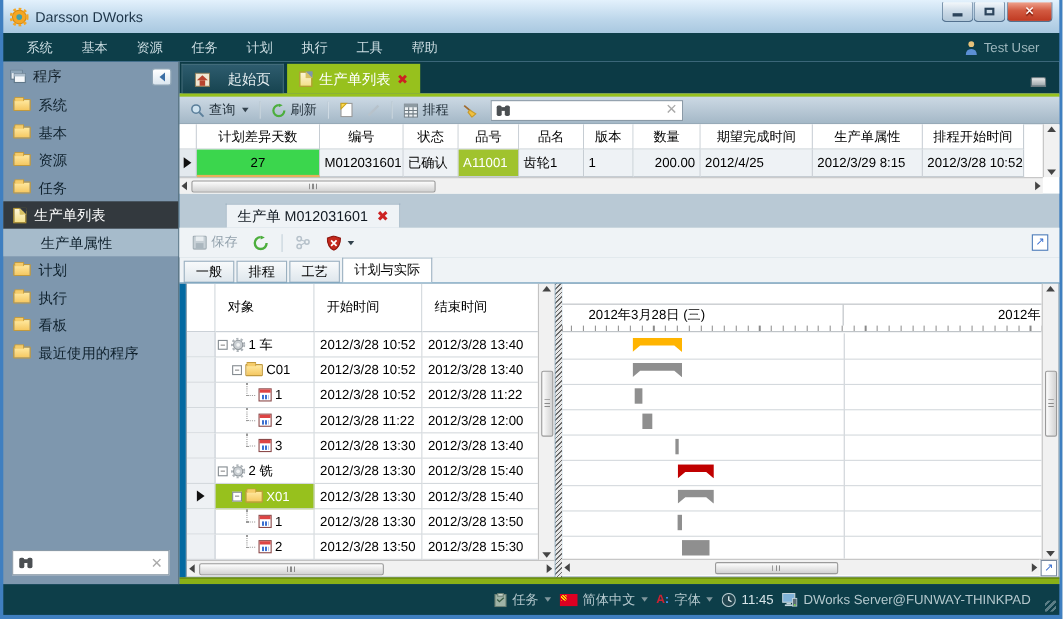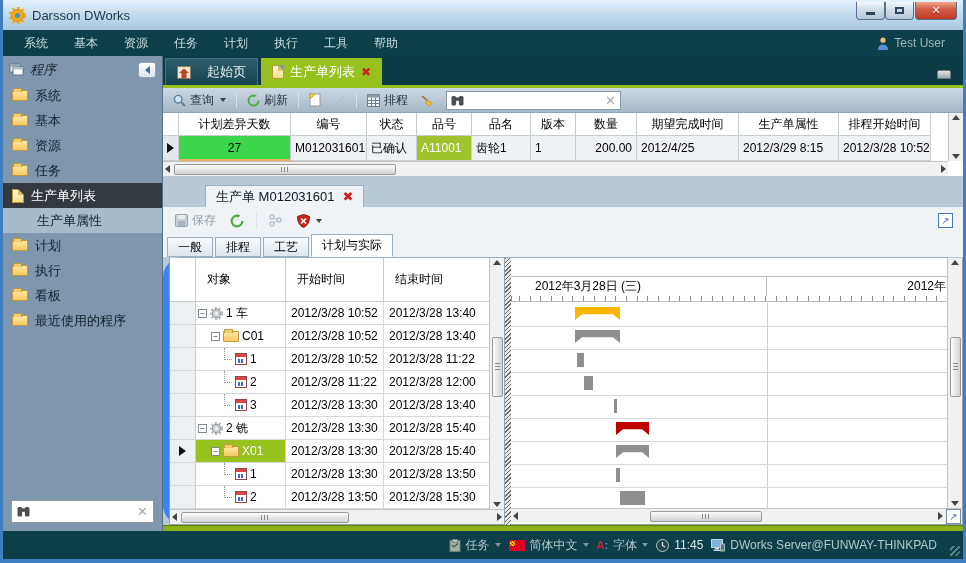--- a/index.html
+++ b/index.html
@@ -14,21 +14,21 @@
   .glyph-min { width:9px; height:3px; background:#2d455c; margin-top:6px; }
   .glyph-max { width:9px; height:7px; border:2px solid #2d455c; }
   .glyph-close { color:#fff; font-size:11px; font-weight:bold; text-shadow:0 1px 1px #7c1d0e; }
   
   .menubar { height:26px; background:#0d3e49; display:flex; align-items:center; color:#ccdde2; font-size:12px; padding:0 8px; }
   .menu-item { padding:0 13px; cursor:pointer; }
   .menu-user { margin-left:auto; display:flex; align-items:center; gap:5px; color:#9db7bd; padding-right:10px; }
   
   .body { flex:1; display:flex; min-height:0; }
   .sidebar { width:160px; background:#7e97ae; border-right:1px solid #55707f; display:flex; flex-direction:column; position:relative; font-size:13px; }
-  .sb-header { height:27px; display:flex; align-items:center; padding:0 6px; color:#16242e;font-style:italic; }
+  .sb-header { height:27px; display:flex; align-items:center; padding:0 6px; color:#16242e; }
   .sb-header .lbl { flex:1; margin-left:6px; }
   .collapse-btn { width:18px; height:16px; background:linear-gradient(#fff,#dbe6ef); border:1px solid #8fa5b5; border-radius:3px; display:flex; align-items:center; justify-content:center; cursor:pointer; }
   .collapse-btn .tri { width:0; height:0; border-top:4px solid transparent; border-bottom:4px solid transparent; border-right:5px solid #3a6ea5; }
   .sb-item { height:25px; display:flex; align-items:center; gap:7px; padding-left:9px; color:#10222e; cursor:pointer; }
   .sb-item.selected { background:#33393e; color:#fff; }
   .sb-item.subitem { background:#a6bbcb; padding-left:34px; }
   .folder-ico { width:16px; height:11px; background:linear-gradient(#ffe9a0,#f5c862); border:1px solid #c29a3e; border-radius:1px; position:relative; flex:none; }
   .folder-ico::before { content:""; position:absolute; top:-3px; left:0; width:7px; height:3px; background:#f5cc6a; border:1px solid #c29a3e; border-bottom:none; border-radius:1px 1px 0 0; }
   .doc-ico { width:12px; height:14px; background:linear-gradient(#fdf6d8,#f3e08a); border:1px solid #b89a37; position:relative; flex:none; }
   .doc-ico::before { content:""; position:absolute; right:-1px; top:-1px; border:3px solid #7e97ae; border-left-color:#d8c264; border-bottom-color:#d8c264; }
@@ -80,21 +80,21 @@
   .doc-striprow { height:9px; }
   .doc-tabrow { height:22px; display:flex; padding-left:2px; }
   .doc-tab { background:#eff3f6; border:1px solid #9ab0c0; border-bottom:none; display:flex; align-items:center; gap:8px; padding:0 10px; font-size:13px; color:#101820;margin-left:40px; }
   .sub-toolbar { height:27px; background:#eff3f6; display:flex; align-items:center; gap:6px; padding:0 8px; font-size:12px; position:relative; }
   .dis { color:#93a2ad; }
   .sub-toolbar .right { position:absolute; right:10px; }
   .sub-tabs { height:23px; background:#eff3f6; display:flex; align-items:flex-end; padding-left:4px; }
   .stab { height:20px; min-width:46px; padding:0 10px; display:flex; align-items:center; justify-content:center; font-size:12px; background:linear-gradient(#f8fafb,#dfe7ed); border:1px solid #9ab0c0; margin-right:2px; cursor:pointer; }
   .stab.active { height:23px; background:#fff; border-bottom:1px solid #fff; }
   
-  .split { flex:1; min-height:0; display:flex; background:#3b82f6; padding:0 0 0 6px; border-top:1px solid #9ab0c0;border-radius:20px; }
+  .split { flex:1; min-height:0; display:flex; background:#0369a1; padding:0 0 0 6px; border-top:1px solid #9ab0c0; }
   .tree-panel { width:336px; flex:none; display:flex; flex-direction:column; border:1px solid #8fa3b2; border-top:none; background:#fff; }
   .tree-body { flex:1; display:flex; min-height:0; }
   .tree-table { flex:1; min-width:0; font-size:12px; }
   .t-hrow { display:flex; height:44px; }
   .t-hcell { border-right:1px solid #c6cdd3; border-bottom:1px solid #c6cdd3; display:flex; align-items:center; padding-left:11px; flex:none; background:#fff; }
   .t-row { display:flex; height:23px; }
   .t-cell { border-right:1px solid #d4d9dd; border-bottom:1px solid #d4d9dd; display:flex; align-items:center; padding:0 5px; flex:none; overflow:hidden; white-space:nowrap; }
   .t-rowhdr { width:26px; flex:none; background:#eef1f4; border-right:1px solid #c6cdd3; border-bottom:1px solid #d4d9dd; display:flex; align-items:center; justify-content:center; }
   .t-obj { padding:0 2px; gap:3px; }
   .t-obj.selected { background:#97c11d; color:#fff; }

